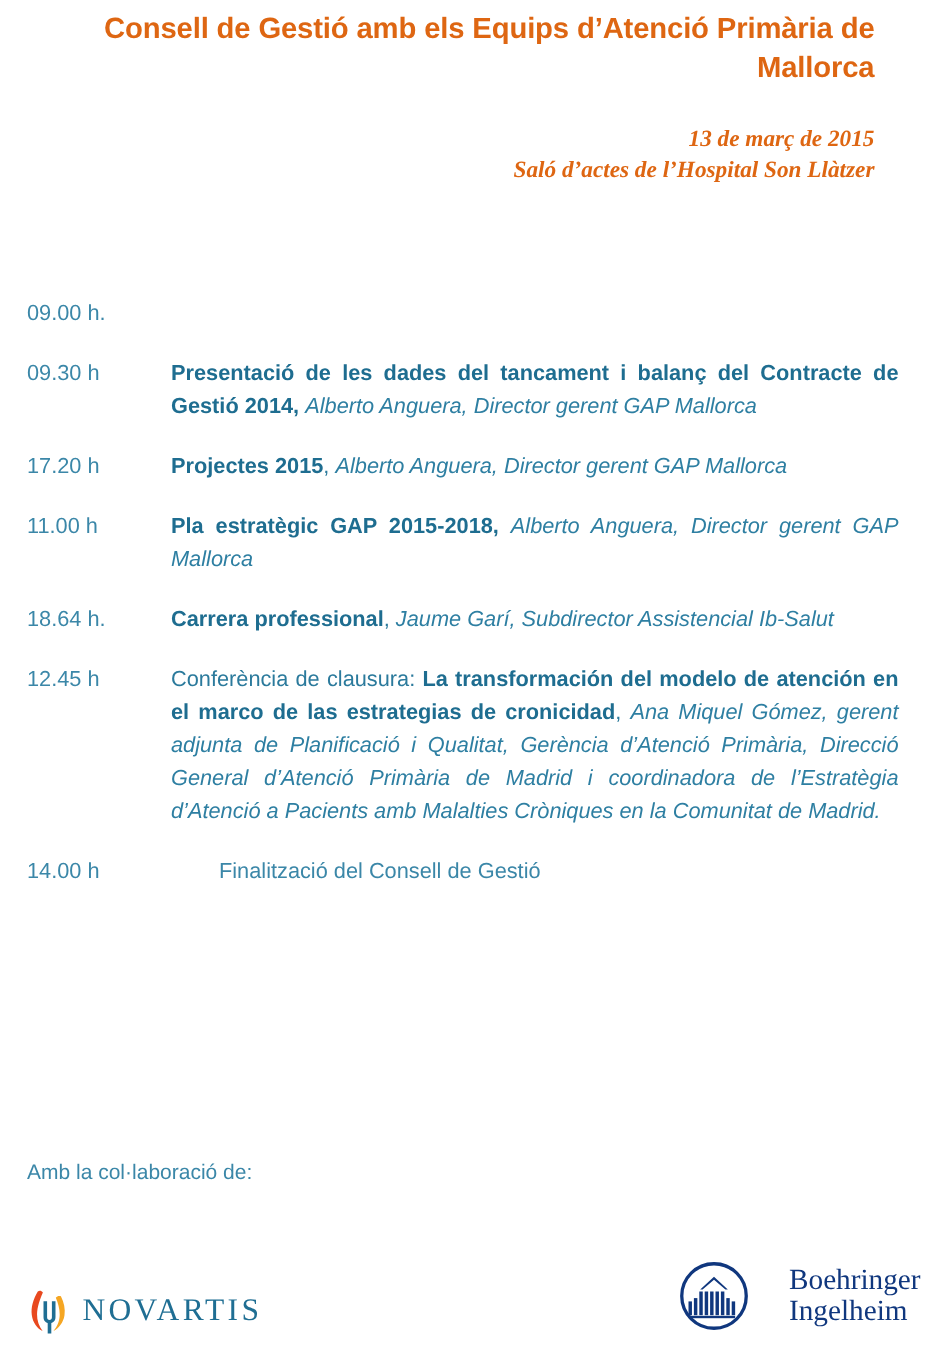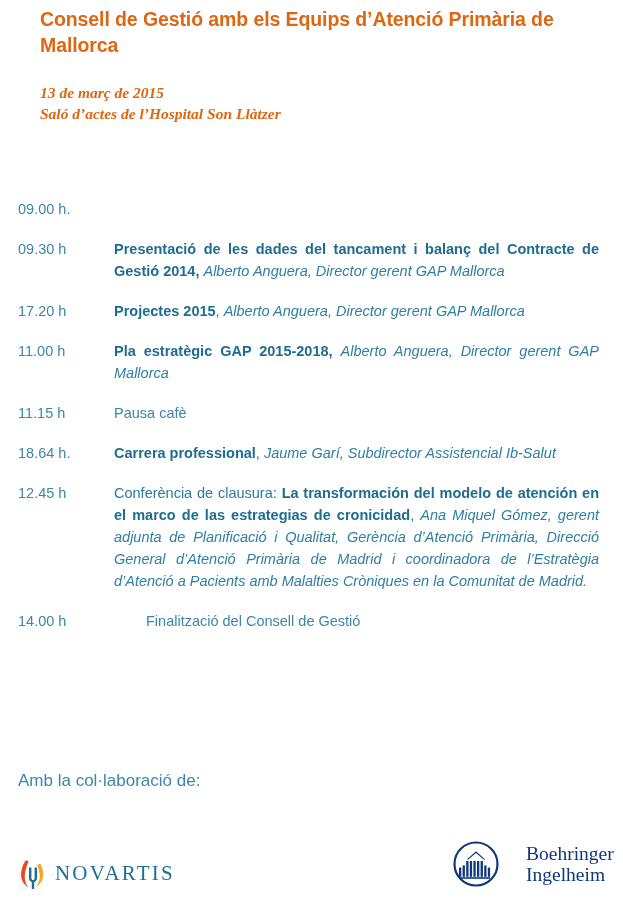--- a/index.html
+++ b/index.html
@@ -21,21 +21,21 @@
     height: 900px;
     background: #ffffff;
   }
 
   
   .header {
     position: absolute;
     left: 40px;
     top: 6px;
     width: 543px;
-    text-align: left;
+    text-align: right;
   }
   .doc-title {
     margin: 0;
     font-family: "Liberation Sans", sans-serif;
     font-size: 19.5px;
     line-height: 26px;
     font-weight: bold;
     color: #DE6612;
     letter-spacing: -0.1px;
   }
@@ -100,21 +100,21 @@
     font-style: italic;
     color: #2E7FA2;
   }
 
   
   .collab-label {
     position: absolute;
     left: 18px;
     top: 772px;
     font-family: "Liberation Sans", sans-serif;
-    font-size: 17px;
+    font-size: 14px;
     line-height: 18px;
     color: #3B87A8;
   }
 
   
   .logo-novartis {
     position: absolute;
     left: 20px;
     top: 858px;
     display: flex;
@@ -178,24 +178,20 @@
         <div class="row-time">09.30 h</div>
         <div class="row-body"><b>Presentació de les dades del tancament i balanç del Contracte de Gestió 2014,</b><span> </span><i>Alberto Anguera, Director gerent GAP Mallorca</i></div>
       </div>
       <div class="agenda-row">
         <div class="row-time">17.20 h</div>
         <div class="row-body"><b>Projectes 2015</b><span>, </span><i>Alberto Anguera, Director gerent GAP Mallorca</i></div>
       </div>
       <div class="agenda-row">
         <div class="row-time">11.00 h</div>
         <div class="row-body"><b>Pla estratègic GAP 2015-2018,</b><span> </span><i>Alberto Anguera, Director gerent GAP Mallorca</i></div>
-      </div>
-      <div class="agenda-row">
-        <div class="row-time">11.15 h</div>
-        <div class="row-body plain"><span>Pausa cafè</span></div>
       </div>
       <div class="agenda-row">
         <div class="row-time">18.64 h.</div>
         <div class="row-body"><b>Carrera professional</b><span>, </span><i>Jaume Garí, Subdirector Assistencial Ib-Salut</i></div>
       </div>
       <div class="agenda-row">
         <div class="row-time">12.45 h</div>
         <div class="row-body"><span>Conferència de clausura: </span><b>La transformación del modelo de atención en el marco de las estrategias de cronicidad</b><span>, </span><i>Ana Miquel Gómez, gerent adjunta de Planificació i Qualitat, Gerència d’Atenció Primària, Direcció General d’Atenció Primària de Madrid i coordinadora de l’Estratègia d’Atenció a Pacients amb Malalties Cròniques en la Comunitat de Madrid.</i></div>
       </div>
       <div class="agenda-row">

